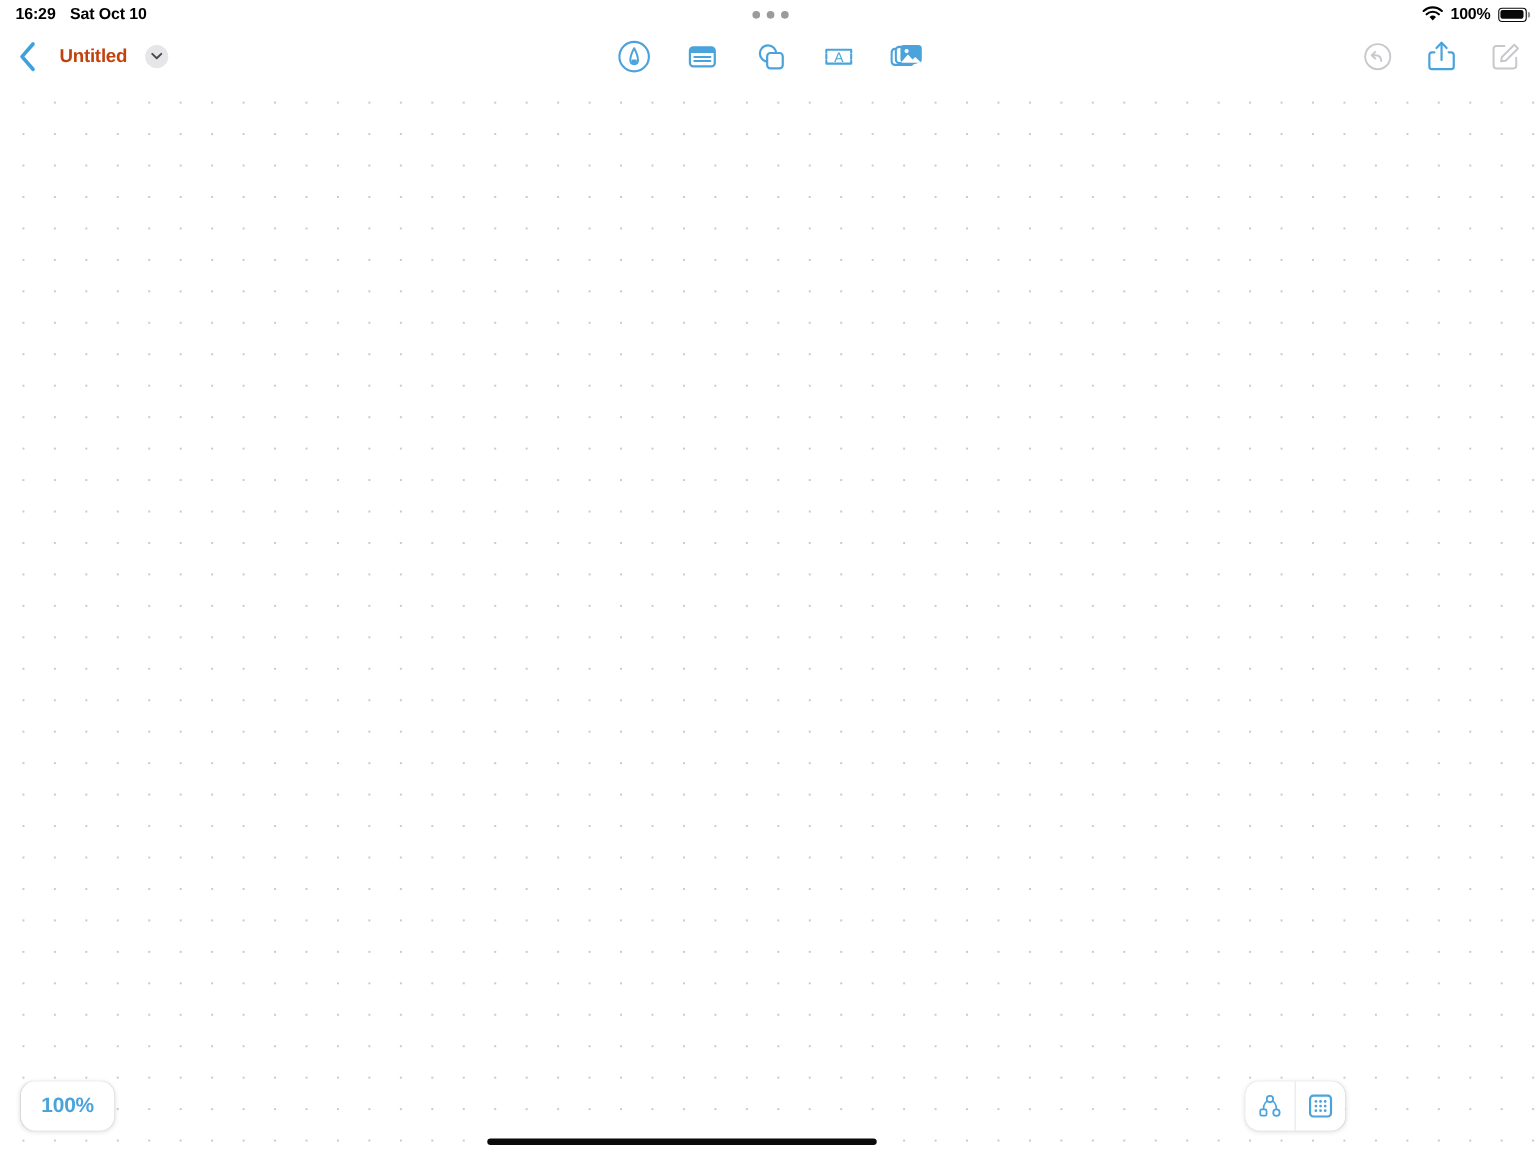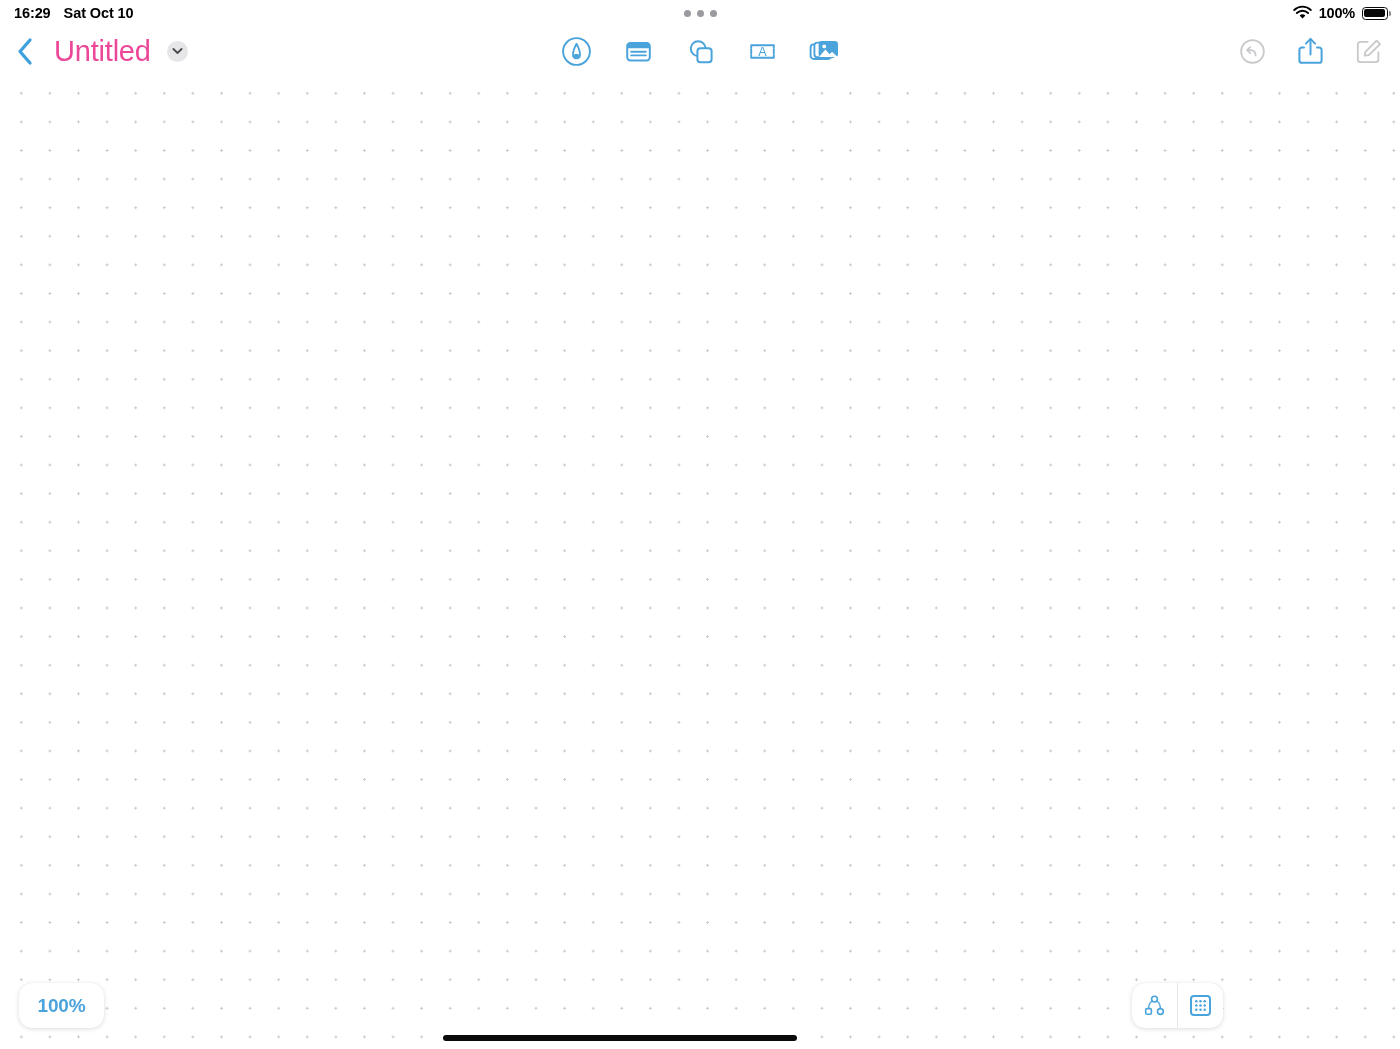--- a/index.html
+++ b/index.html
@@ -54,21 +54,21 @@
   }
   .nav-left {
     position:absolute; left:10px; top:0; height:50px;
     display:flex; align-items:center; gap:10px;
   }
   .back-btn {
     width:30px; height:34px; display:flex; align-items:center; justify-content:center;
     cursor:pointer;
   }
   .doc-title {
-    font-size:29px; font-weight:400; color:#ec4899; letter-spacing:-0.2px;
+    font-size:17px; font-weight:700; color:#c2410c; letter-spacing:-0.2px;
     padding-left:4px; cursor:text;
   }
   .title-chevron {
     width:21px; height:21px; border-radius:50%; background:#e6e6e8;
     display:flex; align-items:center; justify-content:center; cursor:pointer;
     margin-left:6px;
   }
   .nav-center {
     position:absolute; left:0; right:0; top:0; height:50px;
     display:flex; align-items:center; justify-content:center; gap:26px;

